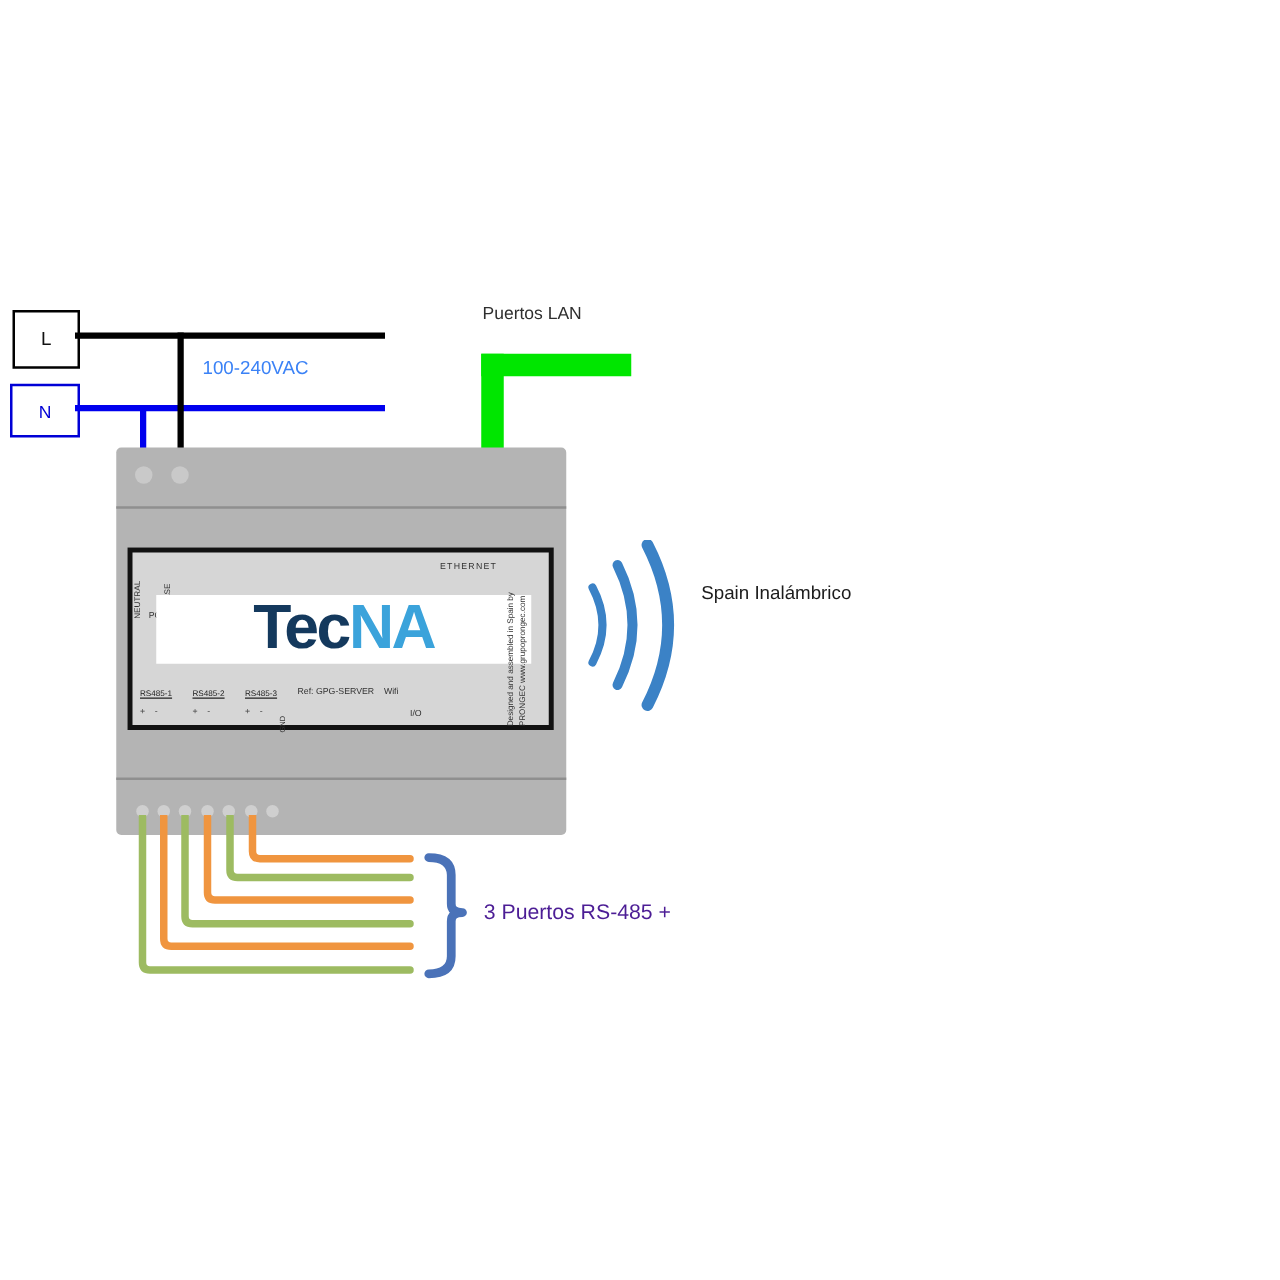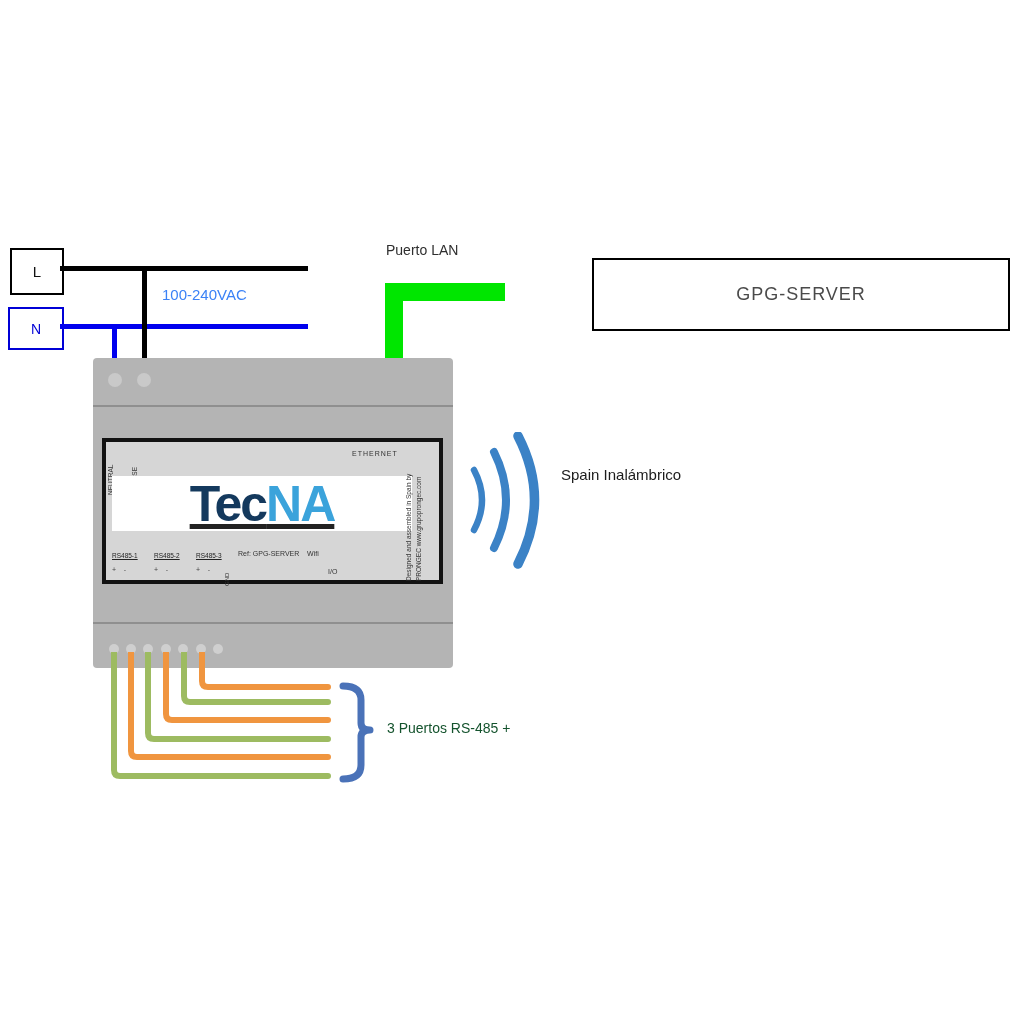--- a/index.html
+++ b/index.html
@@ -37,22 +37,22 @@
   .dot{position:absolute;width:10px;height:10px;border-radius:50%;background:#cfcfcf;top:286px;}
 
   
   .plate{position:absolute;left:9px;top:80px;width:341px;height:146px;background:#d6d6d6;
          border:4px solid #121212;box-sizing:border-box;}
   .vtext{position:absolute;transform:rotate(-90deg);transform-origin:left bottom;white-space:nowrap;}
   .neutral-t{left:8px;top:46px;font-size:6.5px;color:#333;}
   .phase-t{left:32px;top:40px;font-size:6.5px;color:#333;}
   .power-t{position:absolute;left:13px;top:47px;font-size:7px;color:#333;}
   .ethernet-t{position:absolute;left:246px;top:8px;font-size:7px;letter-spacing:1px;color:#333;}
-  .logo-band{position:absolute;left:6px;top:34px;width:300px;height:55px;background:#fff;
-             display:flex;align-items:center;justify-content:center;text-decoration:underline;}
+  .logo-band{position:absolute;left:19px;top:34px;width:300px;height:55px;background:#fff;
+             display:flex;align-items:flex-start;justify-content:center;}
   .logo-text{font-size:50px;font-weight:bold;line-height:50px;letter-spacing:-2px;}
   .logo-tec{color:var(--logo-navy,#14395d);}
   .logo-na{color:var(--logo-blue,#3ba3db);}
   .tagline{position:absolute;left:8px;top:90px;width:298px;font-size:16px;letter-spacing:4px;
            color:#8c8c8c;white-space:nowrap;}
   .port-name{position:absolute;top:110px;font-size:6.5px;color:#222;text-decoration:underline;white-space:nowrap;}
   .pol{position:absolute;top:124px;font-size:7px;color:#444;white-space:pre;}
   .p1{left:6px;} .p2{left:48px;} .p3{left:90px;}
   .gnd-t{left:124px;top:138px;font-size:6px;color:#333;}
   .ref-t{position:absolute;left:132px;top:108px;font-size:7px;color:#333;white-space:pre;}
@@ -60,21 +60,21 @@
   .made1{left:306px;top:132px;font-size:6.5px;color:#333;}
   .made2{left:316px;top:132px;font-size:6.5px;color:#333;}
 
   
   .cables-svg{left:90px;top:652px;}
   .cable{fill:none;stroke-linecap:round;stroke-linejoin:round;stroke-width:6px;}
   .cable.green{stroke:var(--cable-green,#9dbb61);}
   .cable.orange{stroke:var(--cable-orange,#f0953f);}
   .brace-svg{left:336px;top:676px;}
   .brace{fill:none;stroke:var(--brace-blue,#4a72b8);stroke-width:7px;stroke-linecap:round;stroke-linejoin:round;}
-  .rs485-label{left:387px;top:720px;font-size:14px;color:#14532d;}
+  .rs485-label{left:387px;top:720px;font-size:17px;color:#4c1d95;}
   .wifi-svg{left:458px;top:432px;}
   .warc{fill:none;stroke:var(--wireless-blue,#3b82c6);stroke-linecap:round;}
   .wireless-label{left:561px;top:466px;font-size:15px;color:#1c1c1c;}
 </style>
 </head>
 <body>
 
 <div class="canvas">
 
   <div class="abs lbox">
@@ -83,27 +83,24 @@
   <div class="abs nbox">
     <span>N</span>
   </div>
 
   <div class="wire phase-h"></div>
   <div class="wire neutral-h"></div>
   <div class="wire phase-v"></div>
   <div class="wire neutral-v"></div>
   <div class="abs voltage-label">100-240VAC</div>
 
-  <div class="abs lan-label">Puerto LAN</div>
+  <div class="abs lan-label">Puertos LAN</div>
   <div class="abs lan-v"></div>
   <div class="abs lan-h"></div>
 
-  <div class="abs gpg-box">
-    <span>GPG-SERVER</span>
-  </div>
 
   <div class="abs device">
     <div class="hole hole1"></div>
     <div class="hole hole2"></div>
     <div class="divider div1"></div>
     <div class="divider div2"></div>
 
     <div class="plate">
       <span class="vtext neutral-t">NEUTRAL</span>
       <span class="vtext phase-t">PHASE</span>

